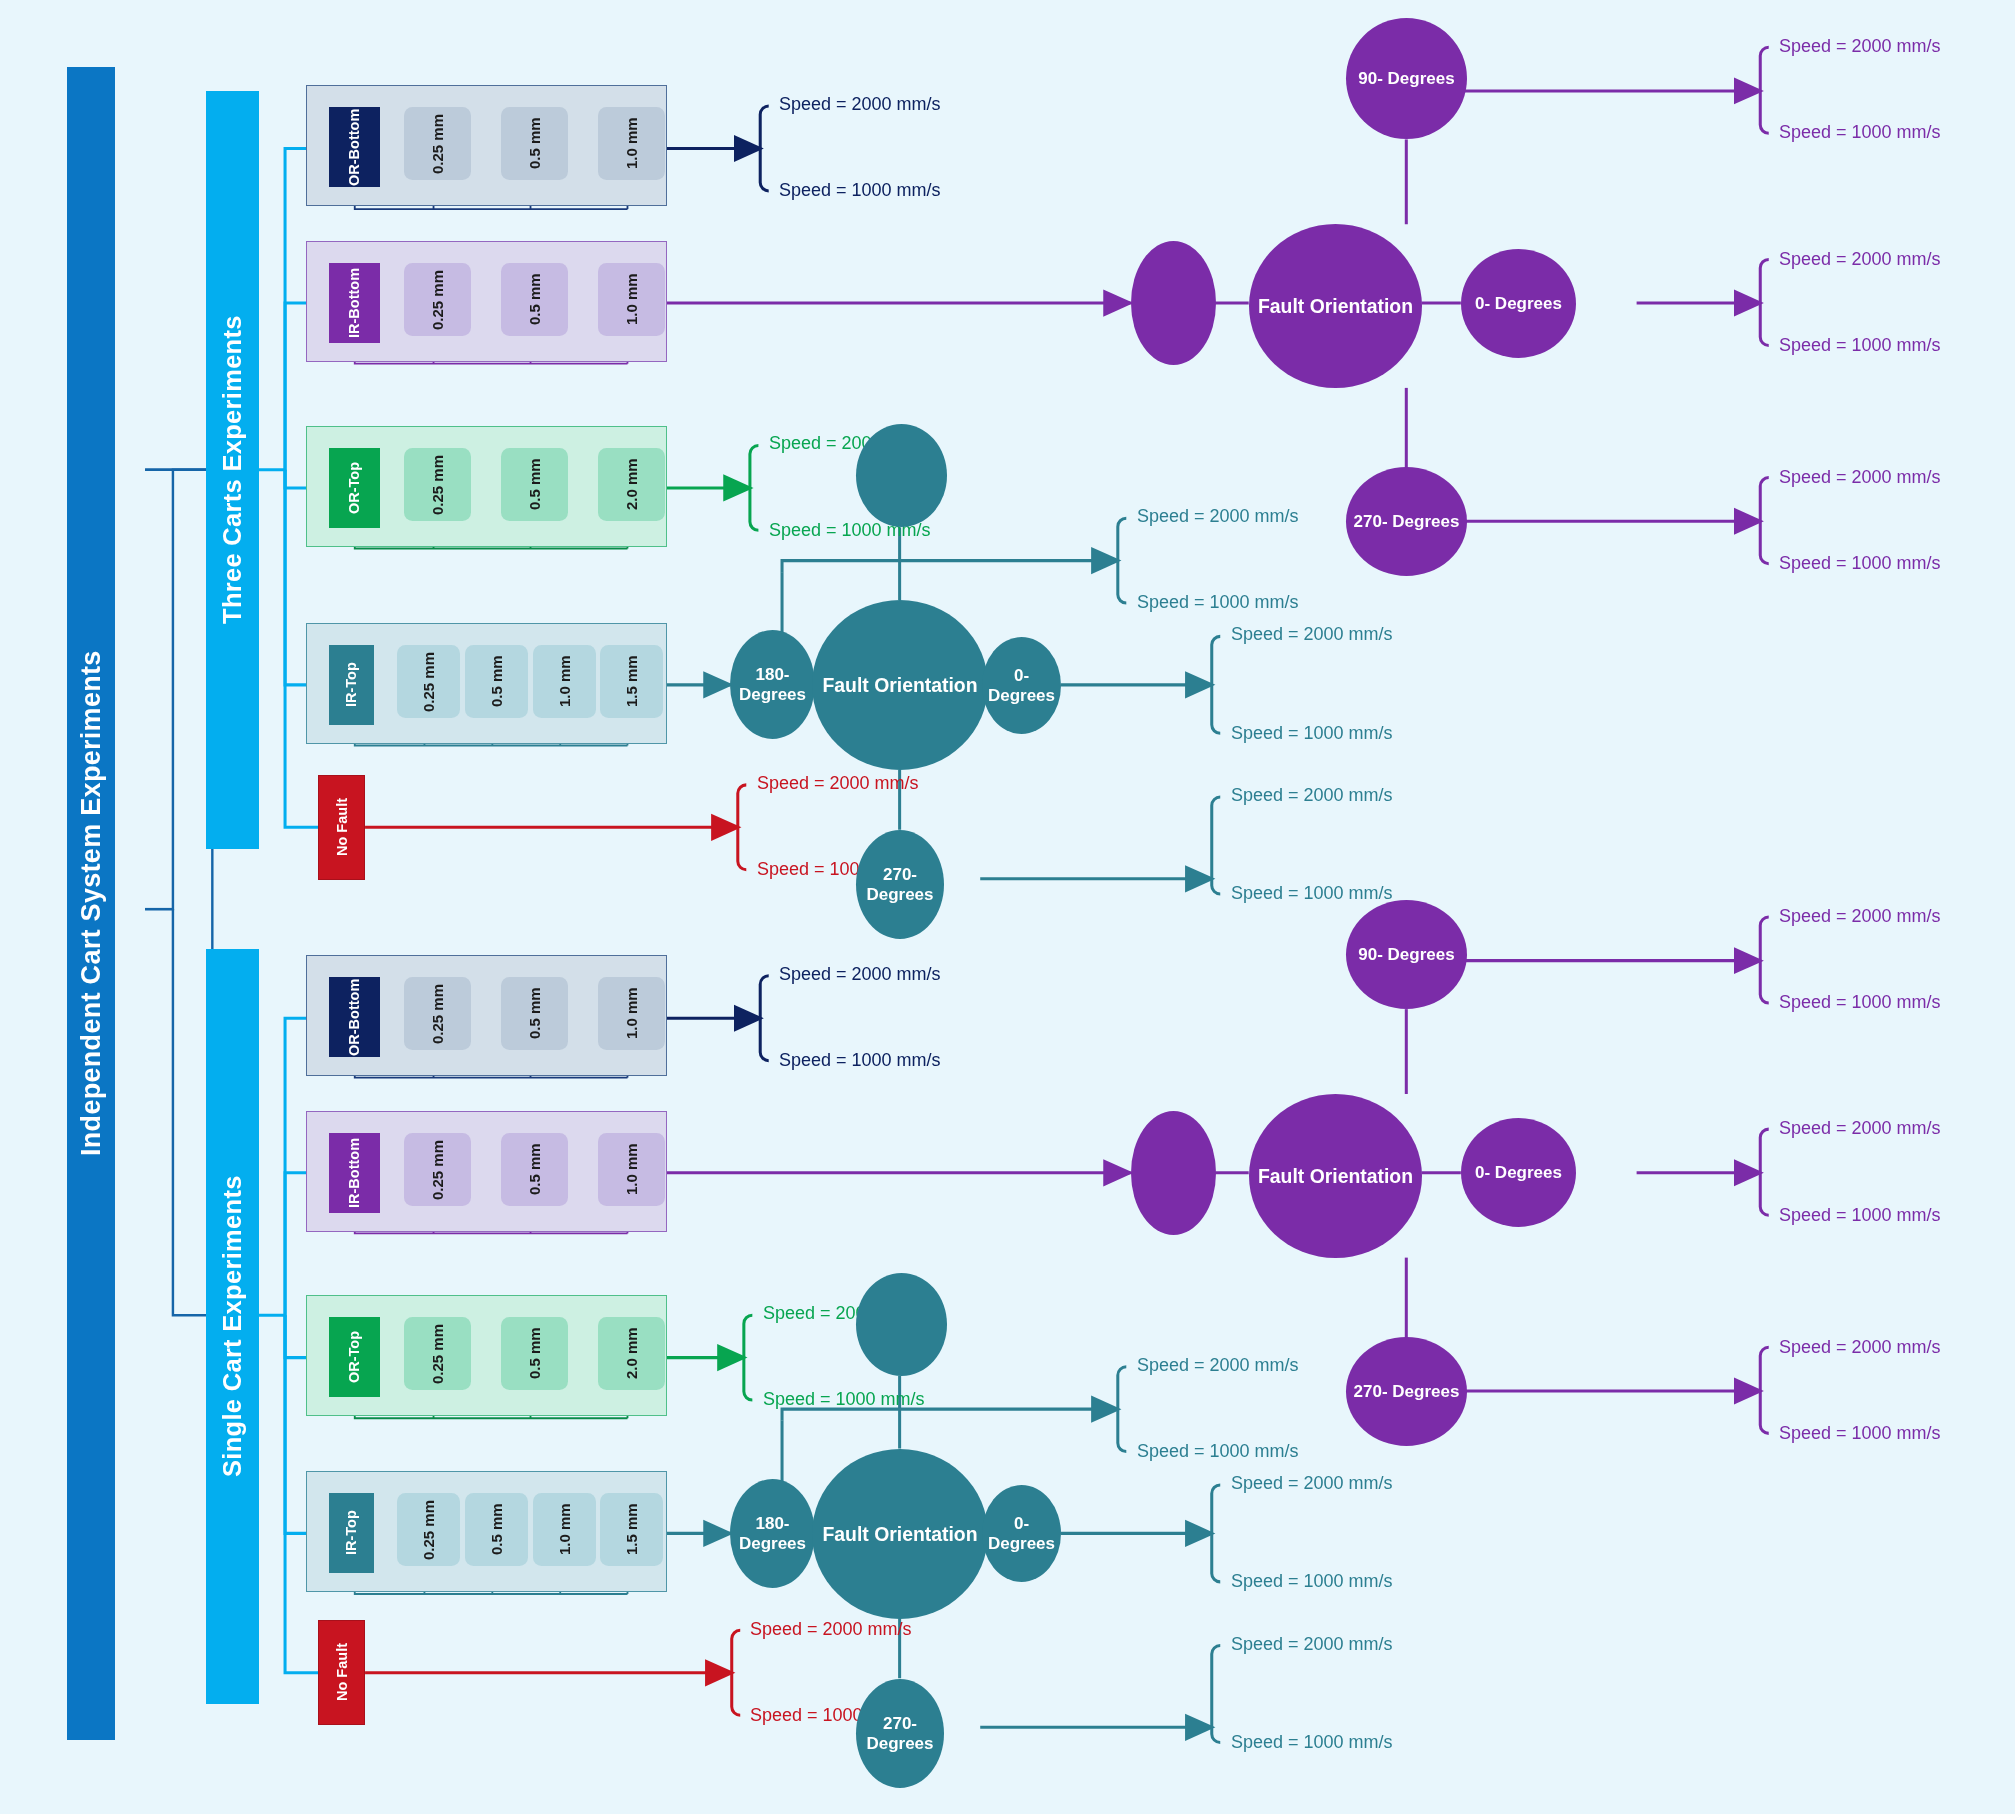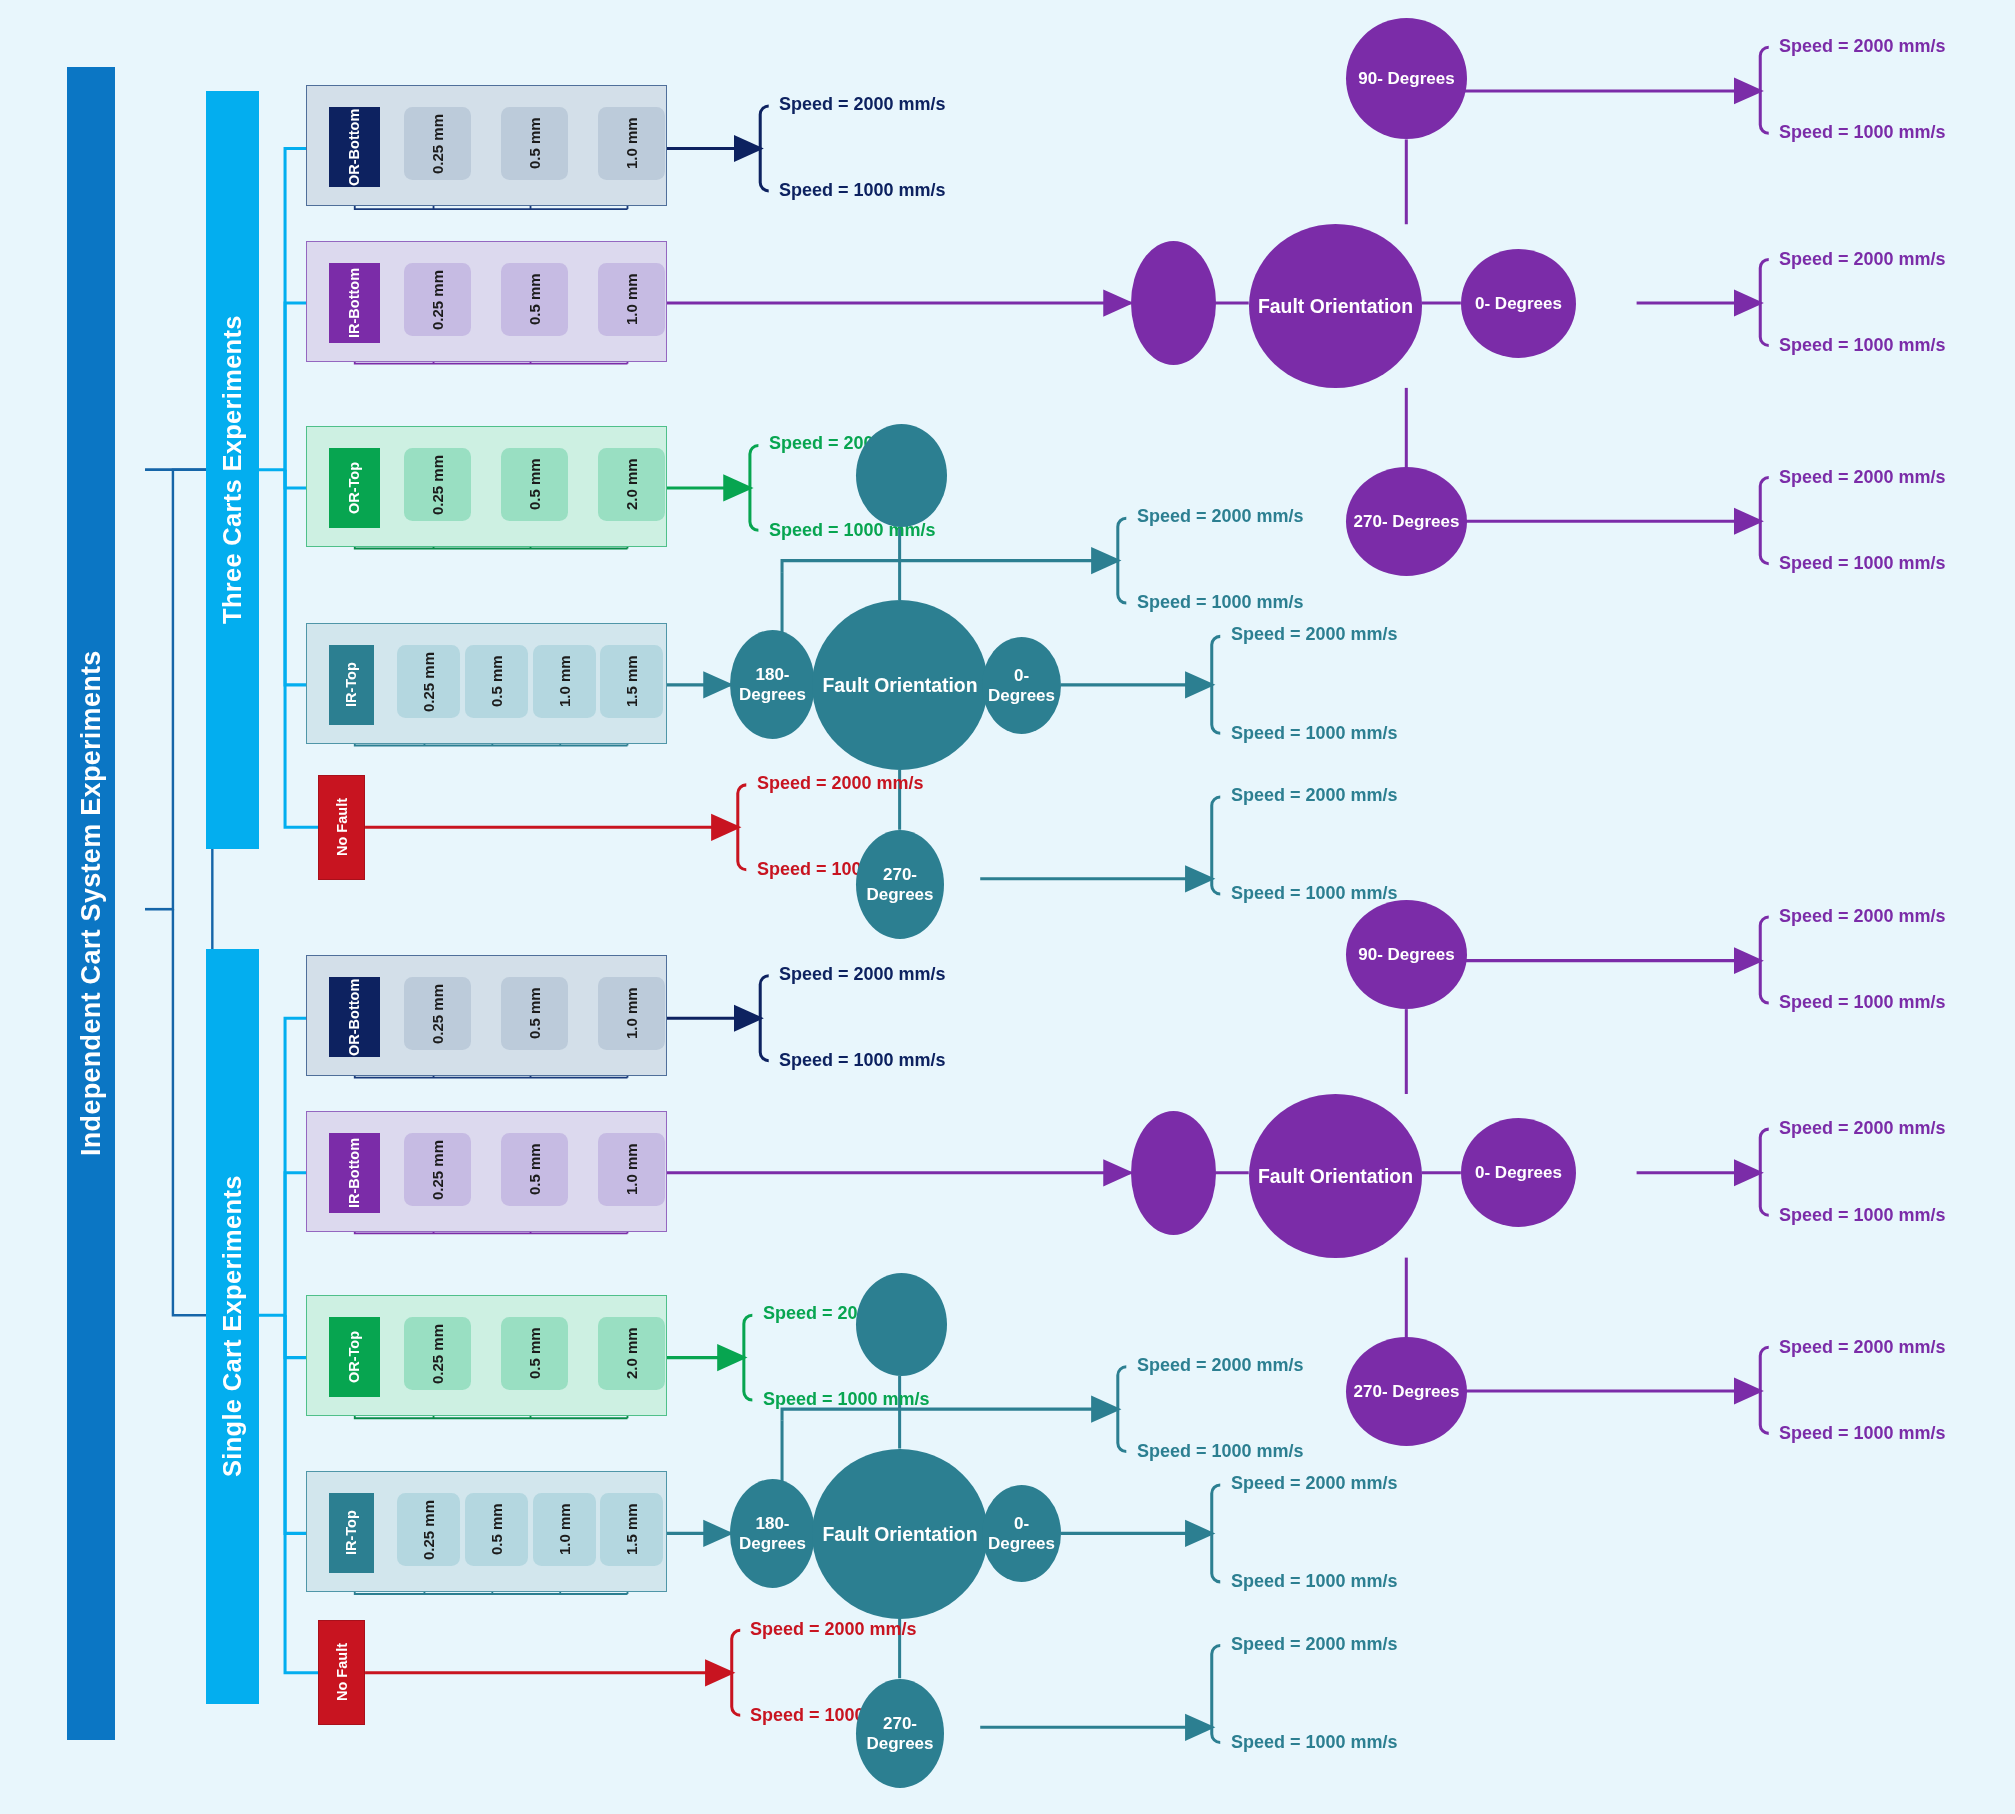--- a/index.html
+++ b/index.html
@@ -47,21 +47,21 @@
   
   .circ{
     position:absolute;border-radius:50%;
     display:flex;align-items:center;justify-content:center;
     color:#fff;font-weight:bold;text-align:center;line-height:1.15;
     box-sizing:border-box;
   }
 
   
   .spd{
-    position:absolute;font-weight:bold;white-space:nowrap;
+    position:absolute;font-weight:normal;white-space:nowrap;
     font-size:18px;
   }
 
   svg.lines{position:absolute;left:0;top:0;width:2015px;height:1814px;pointer-events:none;}
 </style>
 </head>
 <body>
 
 <div id="root">
 

